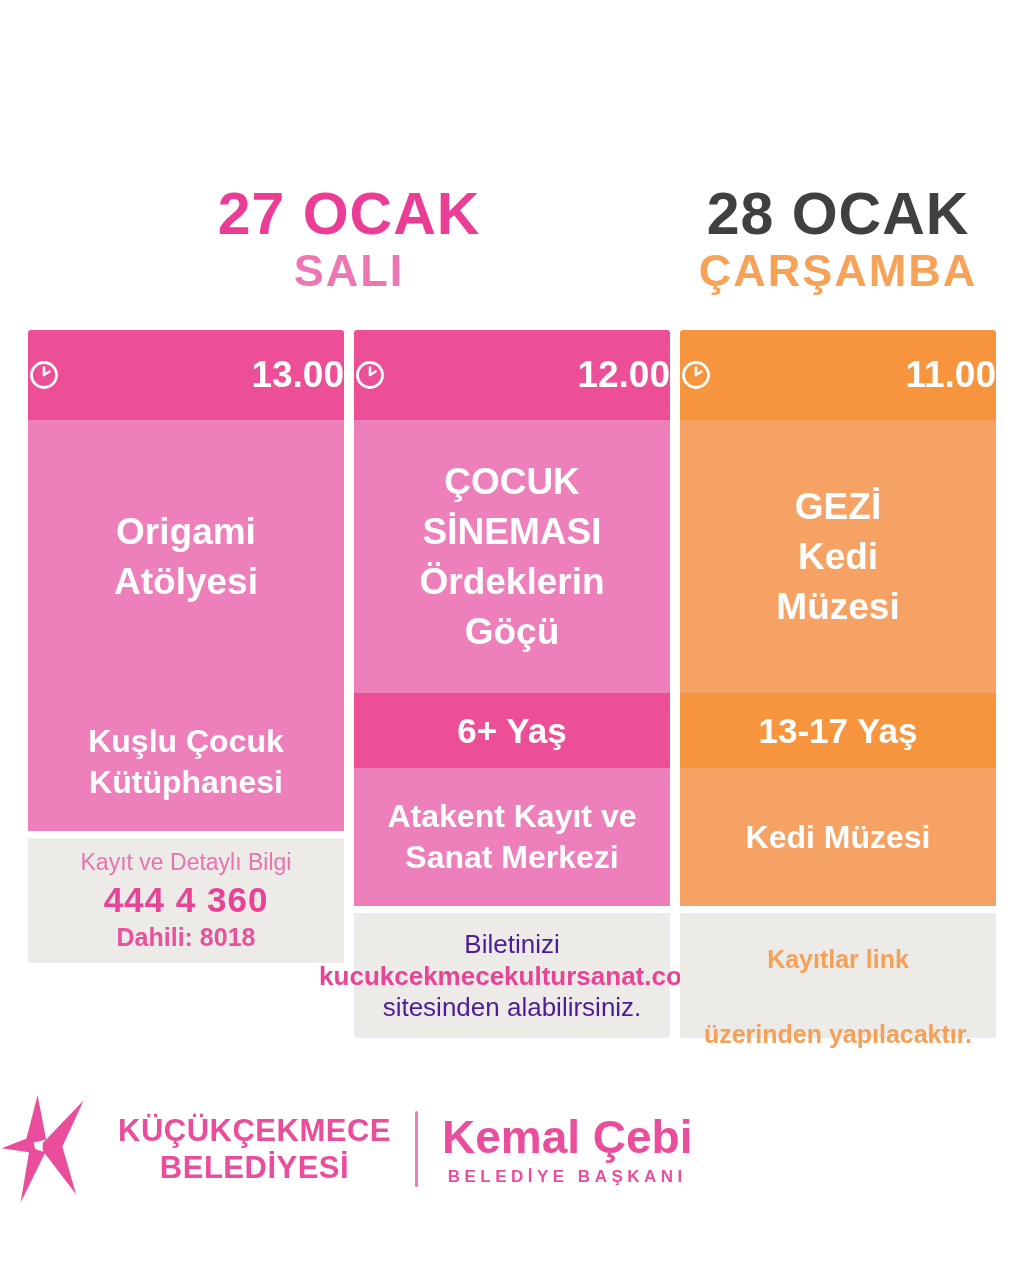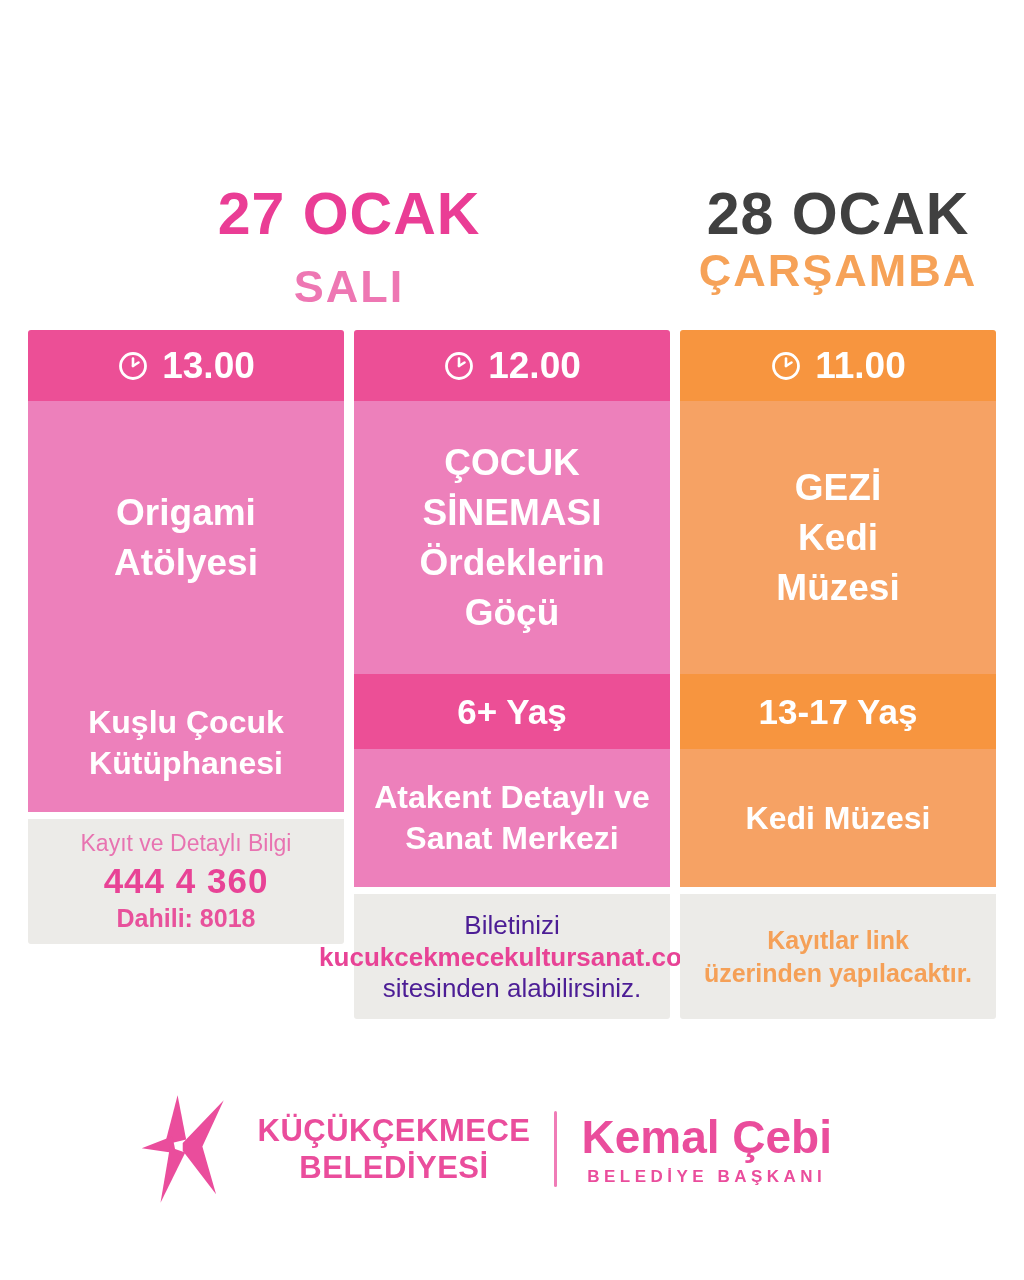--- a/index.html
+++ b/index.html
@@ -5,51 +5,51 @@
   html,body{margin:0;padding:0;background:#ffffff;}
   body{font-family:"Liberation Sans", sans-serif; -webkit-font-smoothing:antialiased;}
   .poster{position:relative;width:1024px;height:1280px;background:#ffffff;overflow:hidden;margin:0 auto;}
 
   
   .headers{position:absolute;top:183px;left:28px;width:968px;display:grid;grid-template-columns:642px 316px;column-gap:10px;}
   .day-header{text-align:center;}
   .date{font-size:59px;font-weight:800;letter-spacing:1px;line-height:62px;}
   .dayname{font-size:45px;font-weight:700;letter-spacing:2px;line-height:52px;}
   .h-pink .date{color:#EA3D95;}
-  .h-pink .dayname{color:#EE77B3;margin-top:16px;}
+  .h-pink .dayname{color:#EE77B3;}
   .h-orange .date{color:#404040;}
   .h-orange .dayname{color:#F6A258;}
 
   
   .grid{position:absolute;top:330px;left:28px;width:968px;display:grid;grid-template-columns:repeat(3,316px);column-gap:10px;}
   .col{display:flex;flex-direction:column;}
-  .row-time{height:71px;display:flex;align-items:center;justify-content:center;gap:13px;color:#fff;font-size:37px;font-weight:800;border-radius:3px 3px 0 0;}
+  .row-time{height:90px;display:flex;align-items:center;justify-content:space-between;gap:13px;color:#fff;font-size:37px;font-weight:800;border-radius:3px 3px 0 0;}
   .row-title{height:273px;display:flex;flex-direction:column;align-items:center;justify-content:center;color:#fff;font-weight:800;font-size:37px;line-height:50px;text-align:center;}
   .row-age{height:75px;display:flex;align-items:center;justify-content:center;color:#fff;font-size:35px;font-weight:800;}
   .row-venue{height:138px;display:flex;flex-direction:column;align-items:center;justify-content:center;color:#fff;font-size:32px;font-weight:700;line-height:41px;text-align:center;}
   .row-gap{height:7px;background:#ffffff;}
   .row-info{height:125px;background:#ECEBE8;display:flex;flex-direction:column;align-items:center;justify-content:center;text-align:center;border-radius:0 0 3px 3px;}
 
   .pink .row-time,.pink .row-age{background:#EC4F96;}
   .pink .row-title,.pink .row-venue{background:#ED80BB;}
   .orange .row-time,.orange .row-age{background:#F7953F;}
   .orange .row-title,.orange .row-venue{background:#F6A264;}
 
   .clock{width:32px;height:32px;display:block;}
 
   
   .i-reg{color:#E873B1;font-size:23px;font-weight:500;line-height:29px;}
   .i-reg26{color:#4c1d95;font-size:26px;font-weight:500;line-height:31px;}
   .i-big{color:#E84396;font-size:35px;font-weight:800;letter-spacing:1px;line-height:40px;margin:3px 0 2px;}
   .i-med{color:#E8519B;font-size:25px;font-weight:700;line-height:31px;}
   .i-bold26{color:#E84396;font-size:26px;font-weight:800;line-height:32px;}
-  .i-or{color:#F5A057;font-size:25px;font-weight:700;line-height:33px;}
+  .i-or{color:#F5A057;font-size:25px;font-weight:700;line-height:33px;margin-top:42px;}
 
   
-  .footer{position:absolute;top:1090px;left:0;width:832px;display:flex;align-items:center;justify-content:flex-end;gap:24px;}
+  .footer{position:absolute;top:1090px;left:0;width:832px;display:flex;align-items:center;justify-content:flex-start;gap:24px;}
   .logo-mark{width:94px;height:118px;flex:0 0 auto;}
   .muni{text-align:center;color:#EA4D9C;font-weight:800;font-size:31px;line-height:37px;letter-spacing:0.5px;}
   .divider{width:3px;height:76px;background:#F07CB7;border-radius:2px;}
   .mayor{text-align:center;color:#EA4D9C;}
   .mayor-name{font-size:46px;font-weight:800;line-height:50px;}
   .mayor-title{font-size:17px;font-weight:700;letter-spacing:4.5px;margin-top:5px;}
 </style>
 </head>
 <body>
 
@@ -103,21 +103,21 @@
         <span>12.00</span>
       </div>
       <div class="row-title">
         <div>ÇOCUK</div>
         <div>SİNEMASI</div>
         <div>Ördeklerin</div>
         <div>Göçü</div>
       </div>
       <div class="row-age">6+ Yaş</div>
       <div class="row-venue">
-        <div>Atakent Detaylı ve</div>
+        <div>Atakent Kayıt ve</div>
         <div>Sanat Merkezi</div>
       </div>
       <div class="row-gap"></div>
       <div class="row-info">
         <div class="i-reg26">Biletinizi</div>
         <div class="i-bold26">kucukcekmecekultursanat.com</div>
         <div class="i-reg26">sitesinden alabilirsiniz.</div>
       </div>
     </div>
 

